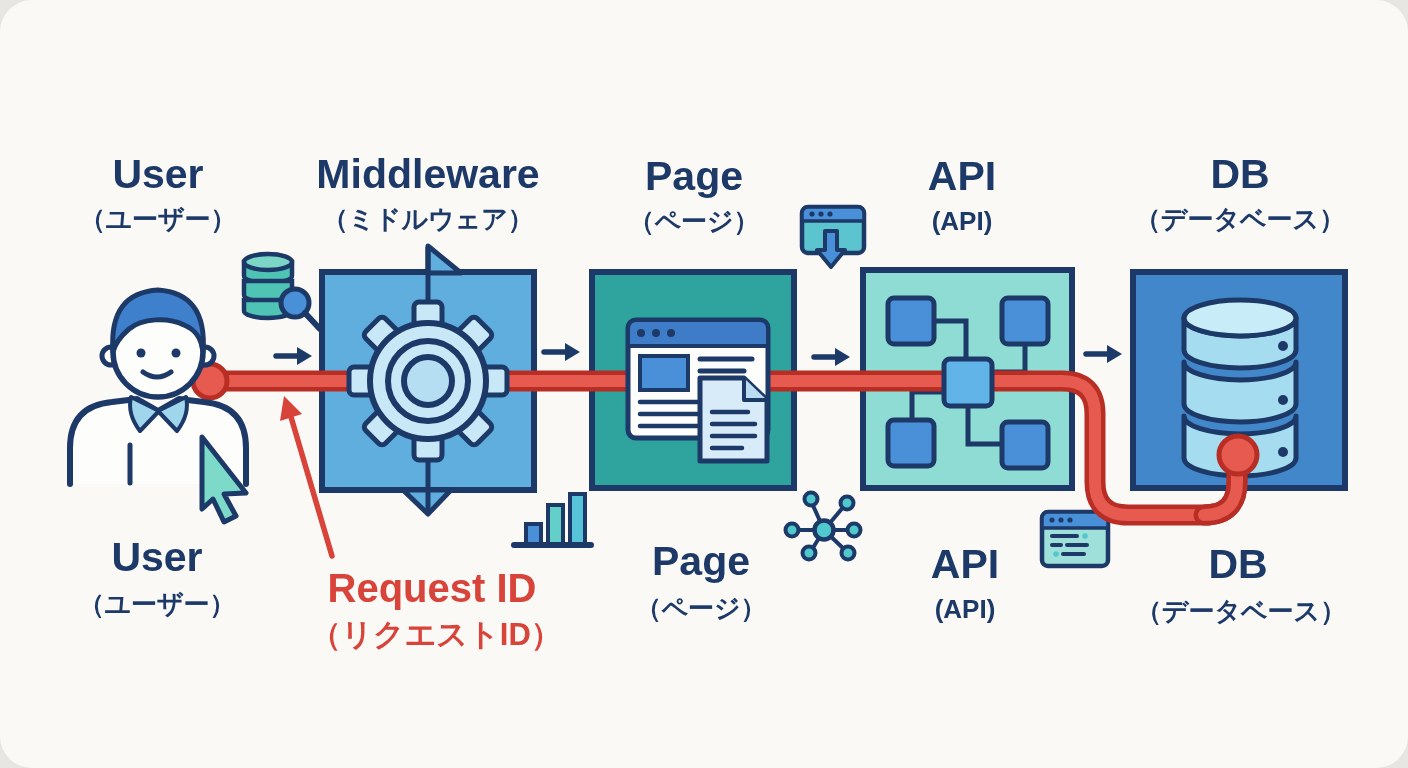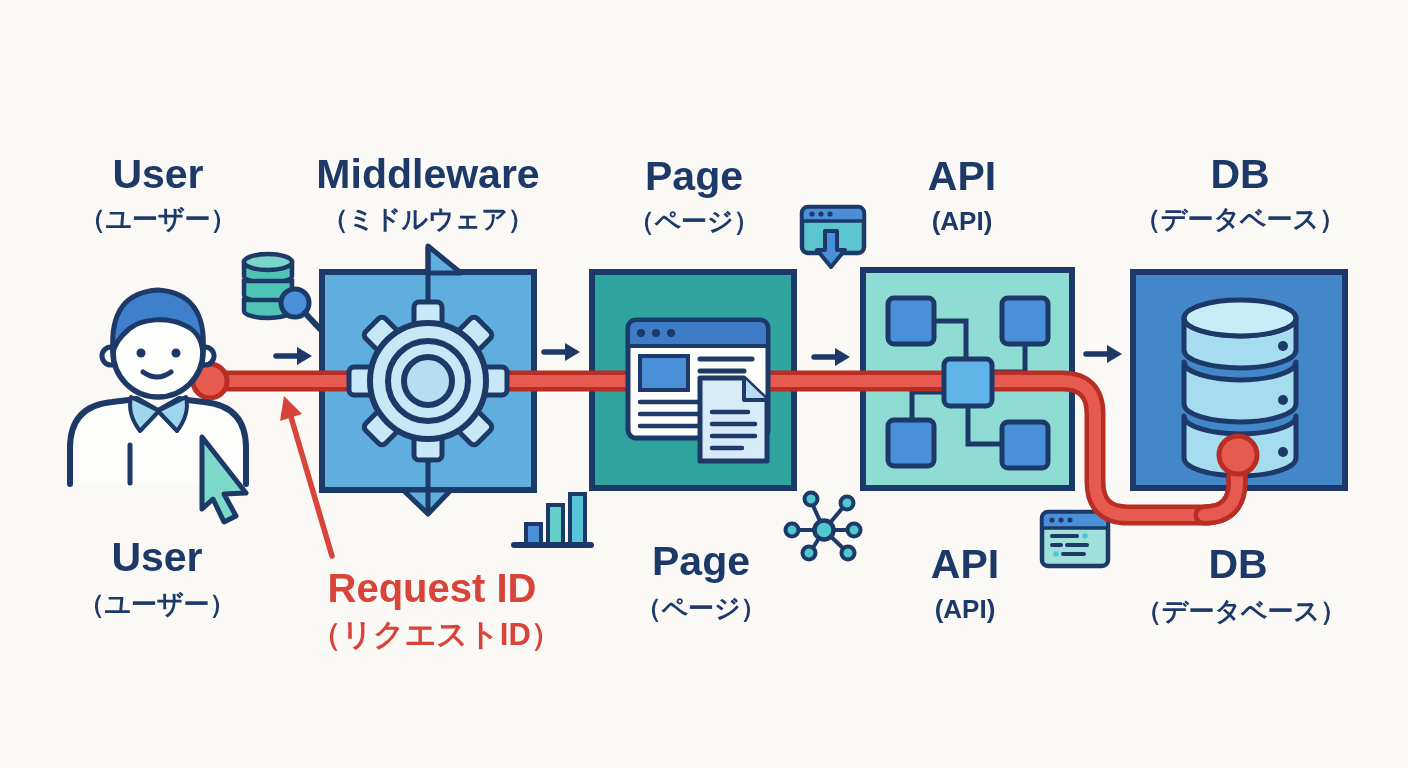--- a/index.html
+++ b/index.html
@@ -1,17 +1,17 @@
 <!DOCTYPE html>
 <html><head>
 <meta charset="utf-8">
 <style>
   html,body{margin:0;padding:0;background:#e8e6e2;}
   .canvas{position:relative;width:1408px;height:768px;background:#FAF9F6;overflow:hidden;
-          font-family:"Liberation Sans","DejaVu Sans",sans-serif;}
+          font-family:"Liberation Sans","DejaVu Sans",sans-serif;border-radius:32px;}
   svg{display:block;}
   text{font-family:"Liberation Sans","DejaVu Sans",sans-serif;font-weight:bold;}
   .lbl-main{font-size:41px;fill:#1C3968;}
   .lbl-jp{font-size:26px;fill:#1C3968;}
   .lbl-red-main{font-size:40px;fill:#D8433A;}
   .lbl-red-jp{font-size:31px;fill:#D8433A;}
 </style>
 </head>
 <body>
 

